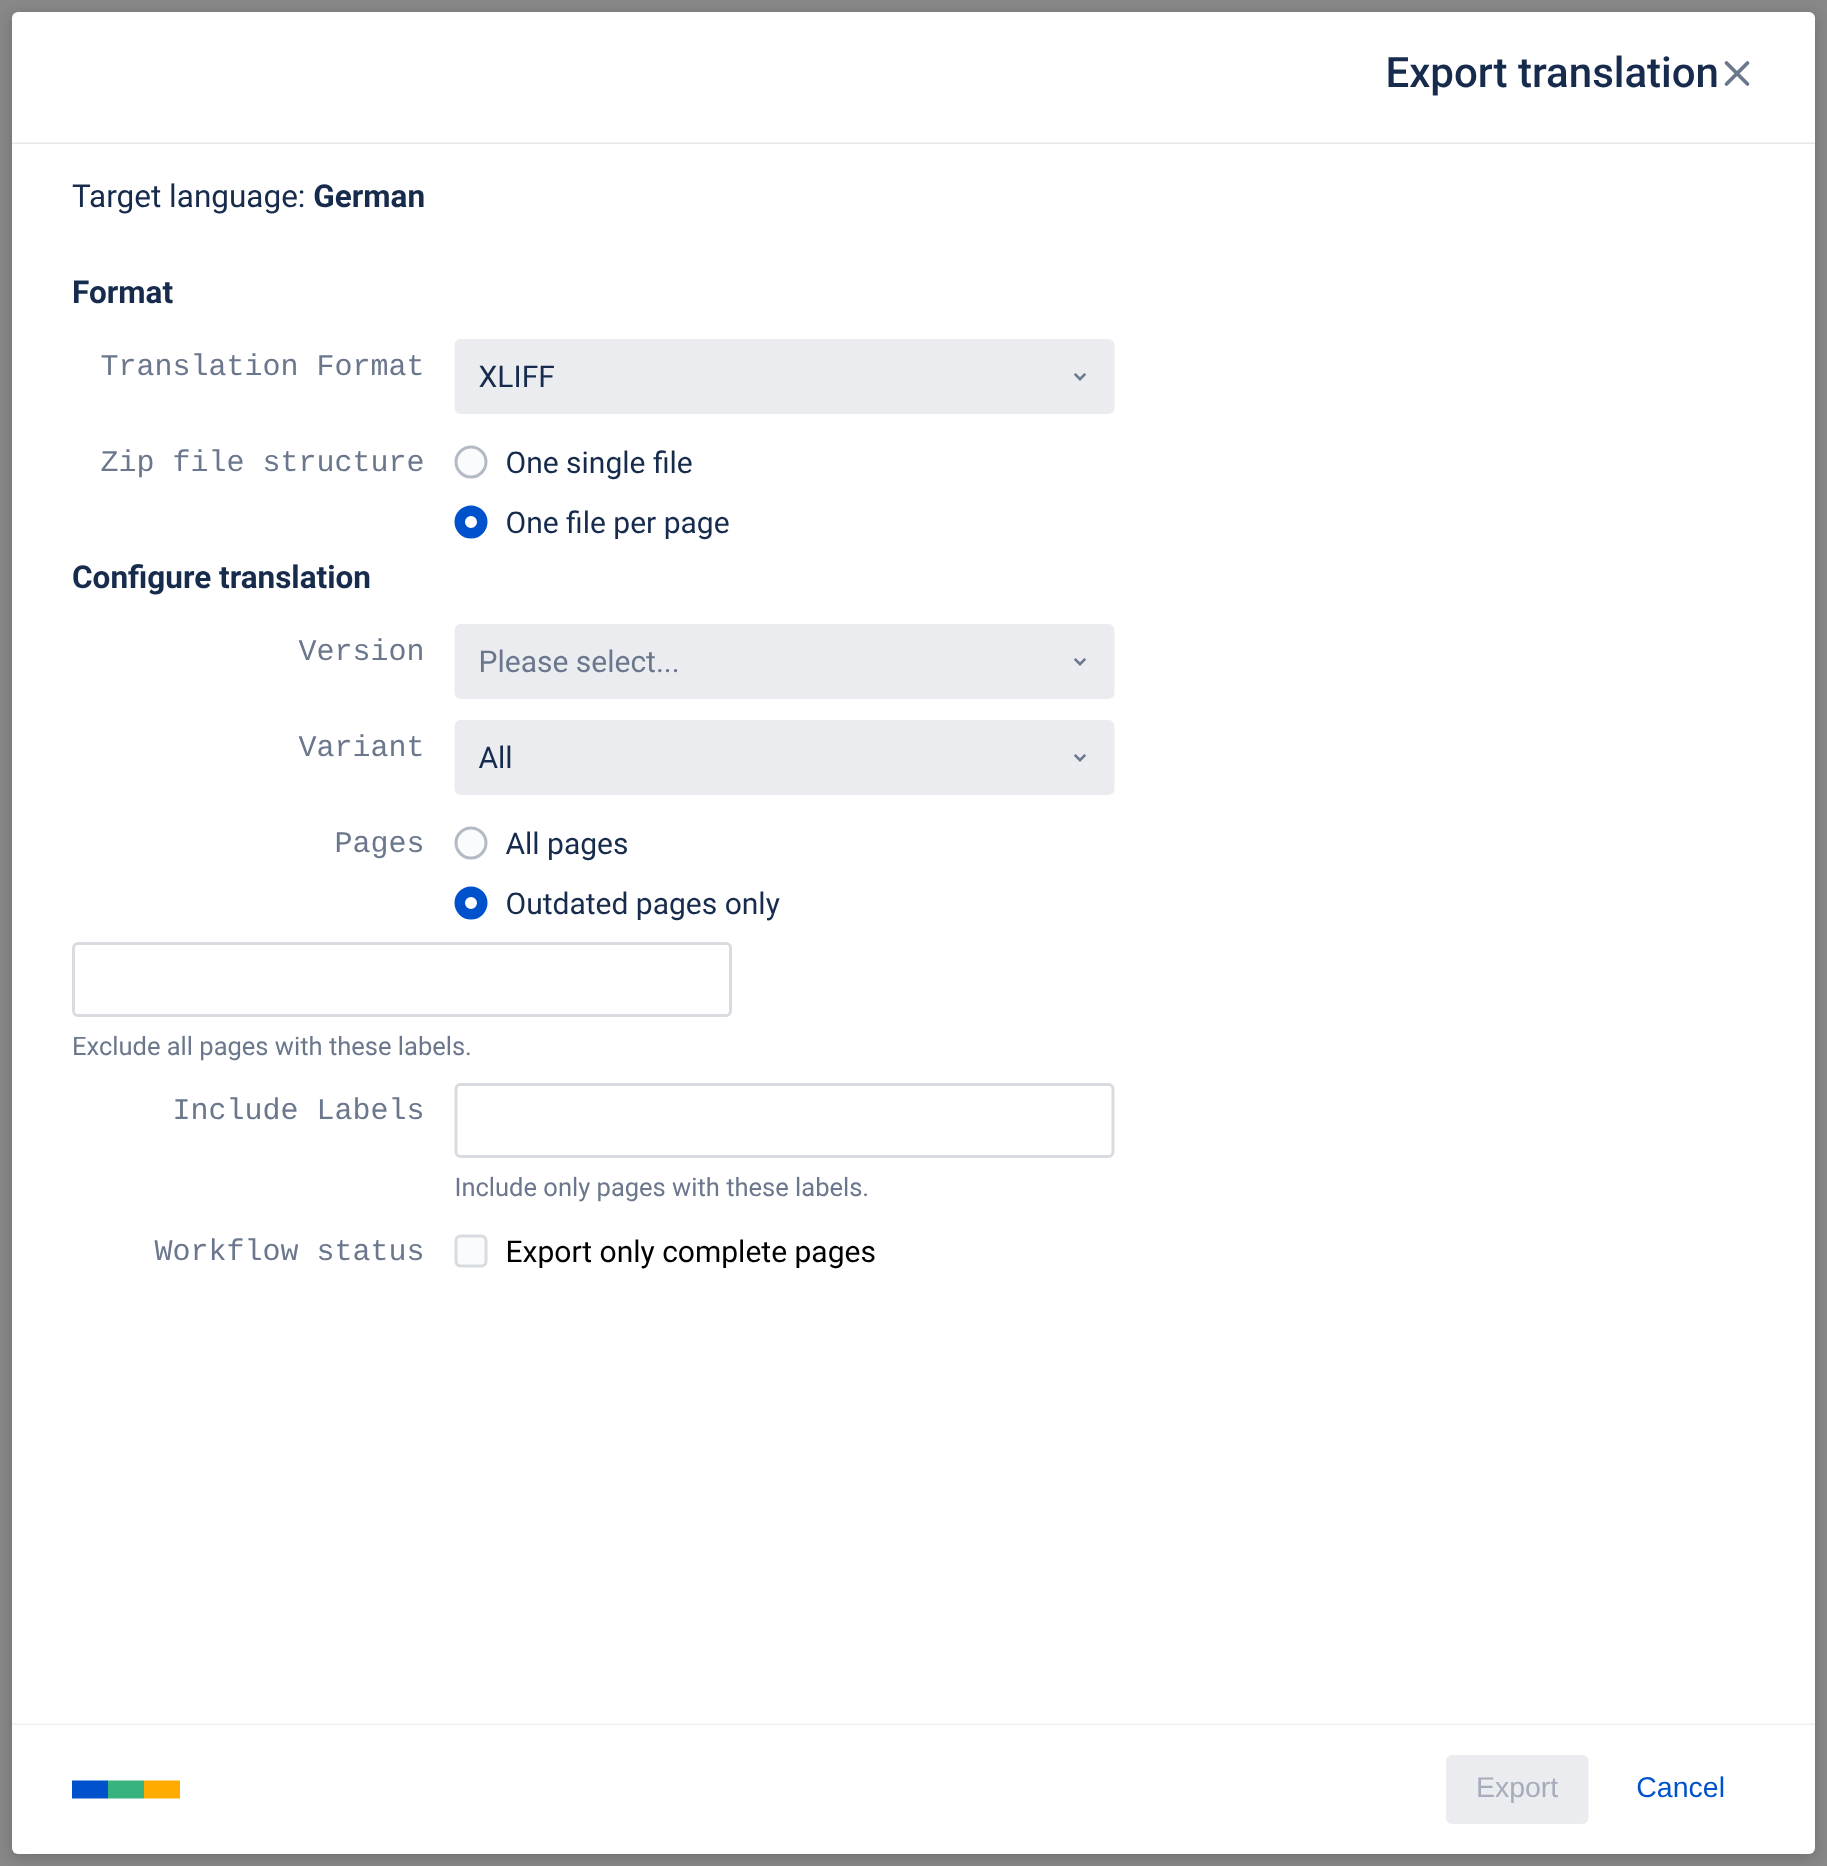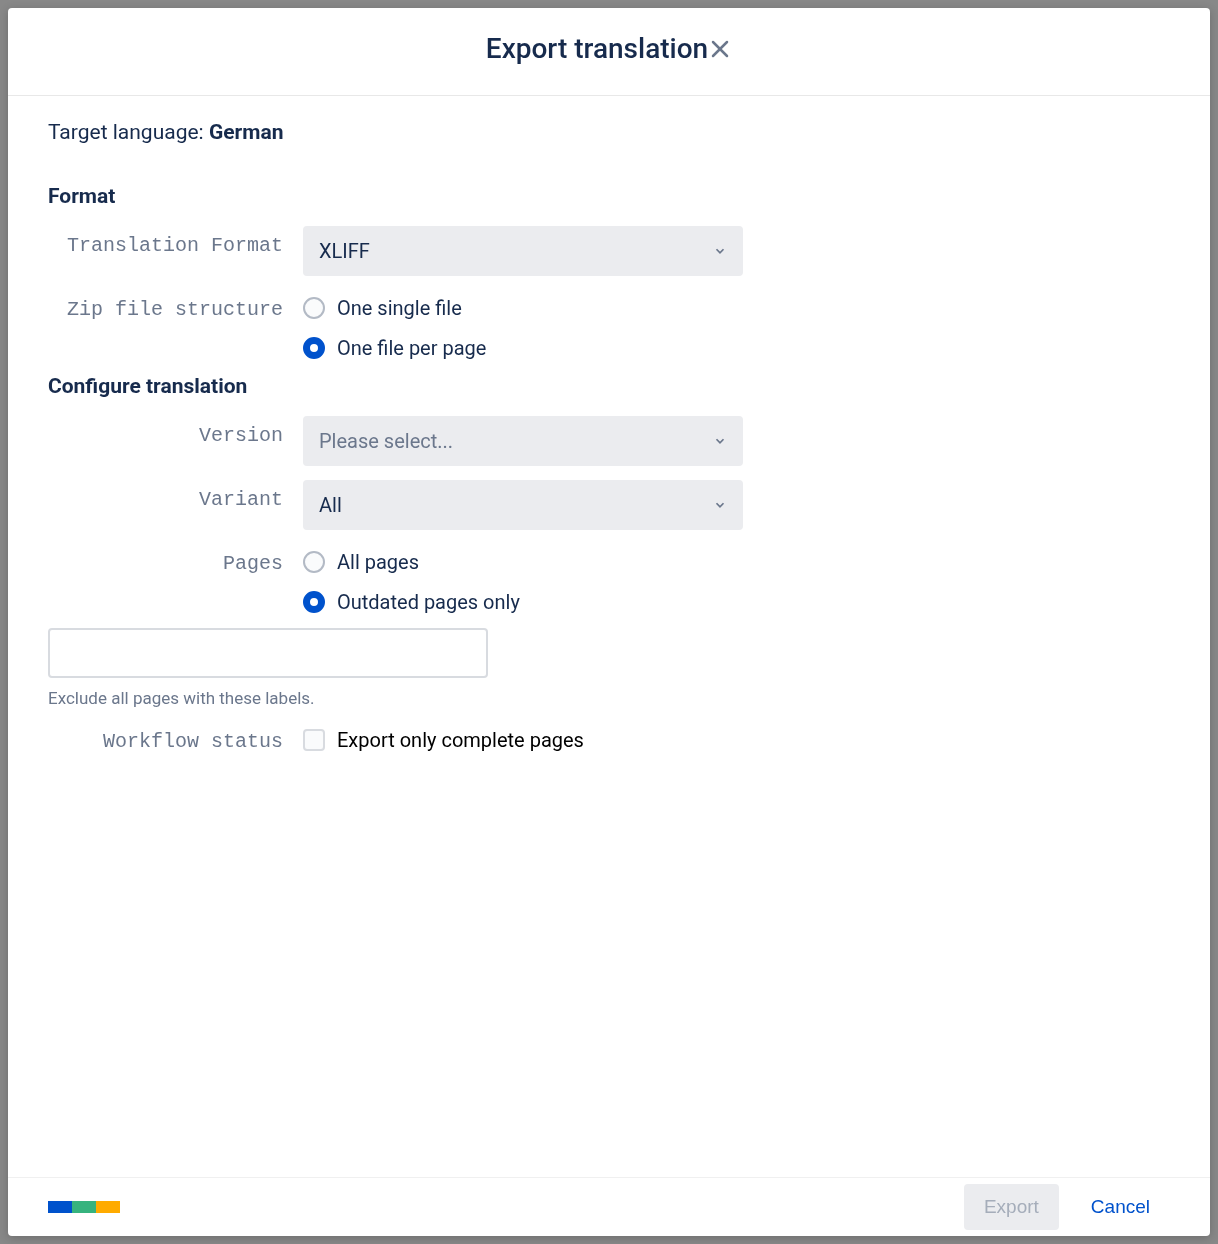--- a/index.html
+++ b/index.html
@@ -17,21 +17,21 @@
       background: #fff;
       border-radius: 4px;
       width: 100%;
       min-height: 1228px;
       display: flex;
       flex-direction: column;
       box-shadow: 0 2px 10px rgba(0,0,0,0.2);
     }
     .modal-header {
       display: flex;
-      justify-content: center;
+      justify-content: flex-end;
       align-items: center;
       padding: 24px 40px 30px 40px;
       border-bottom: 1px solid #e8e8e8;
     }
     .modal-title {
       font-size: 28px;
       font-weight: 500;
       color: #172B4D;
     }
     .close-icon {
@@ -159,21 +159,21 @@
     }
     .checkbox-label {
       font-size: 20px;
       color: #000000;
     }
     .section-gap { }
     .modal-footer {
       display: flex;
       justify-content: space-between;
       align-items: center;
-      padding: 6px 40px;
+      padding: 20px 40px;
       border-top: 1px solid #f0f0f0;
     }
     .logo-strip {
       display: flex;
       height: 12px;
       width: 72px;
     }
     .logo-strip span { flex: 1; display: block; height: 100%; }
     .logo-strip .c1 { background: #0052CC; }
     .logo-strip .c2 { background: #36B37E; }
@@ -305,20 +305,27 @@
         </div>
       </div>
 
       <div class="form-row">
         <div class="form-control">
           <input type="text" class="text-input" value="" style="">
           <div class="help-text">Exclude all pages with these labels.</div>
         </div>
       </div>
 
+      <div class="form-row">
+        <div class="form-label">Include Labels</div>
+        <div class="form-control">
+          <input type="text" class="text-input" value="" style="">
+          <div class="help-text">Include only pages with these labels.</div>
+        </div>
+      </div>
 
       <div class="form-row">
         <div class="form-label">Workflow status</div>
         <div class="form-control">
           <div class="checkbox-option">
             <div class="checkbox"></div>
             <span class="checkbox-label">Export only complete pages</span>
           </div>
         </div>
       </div>

